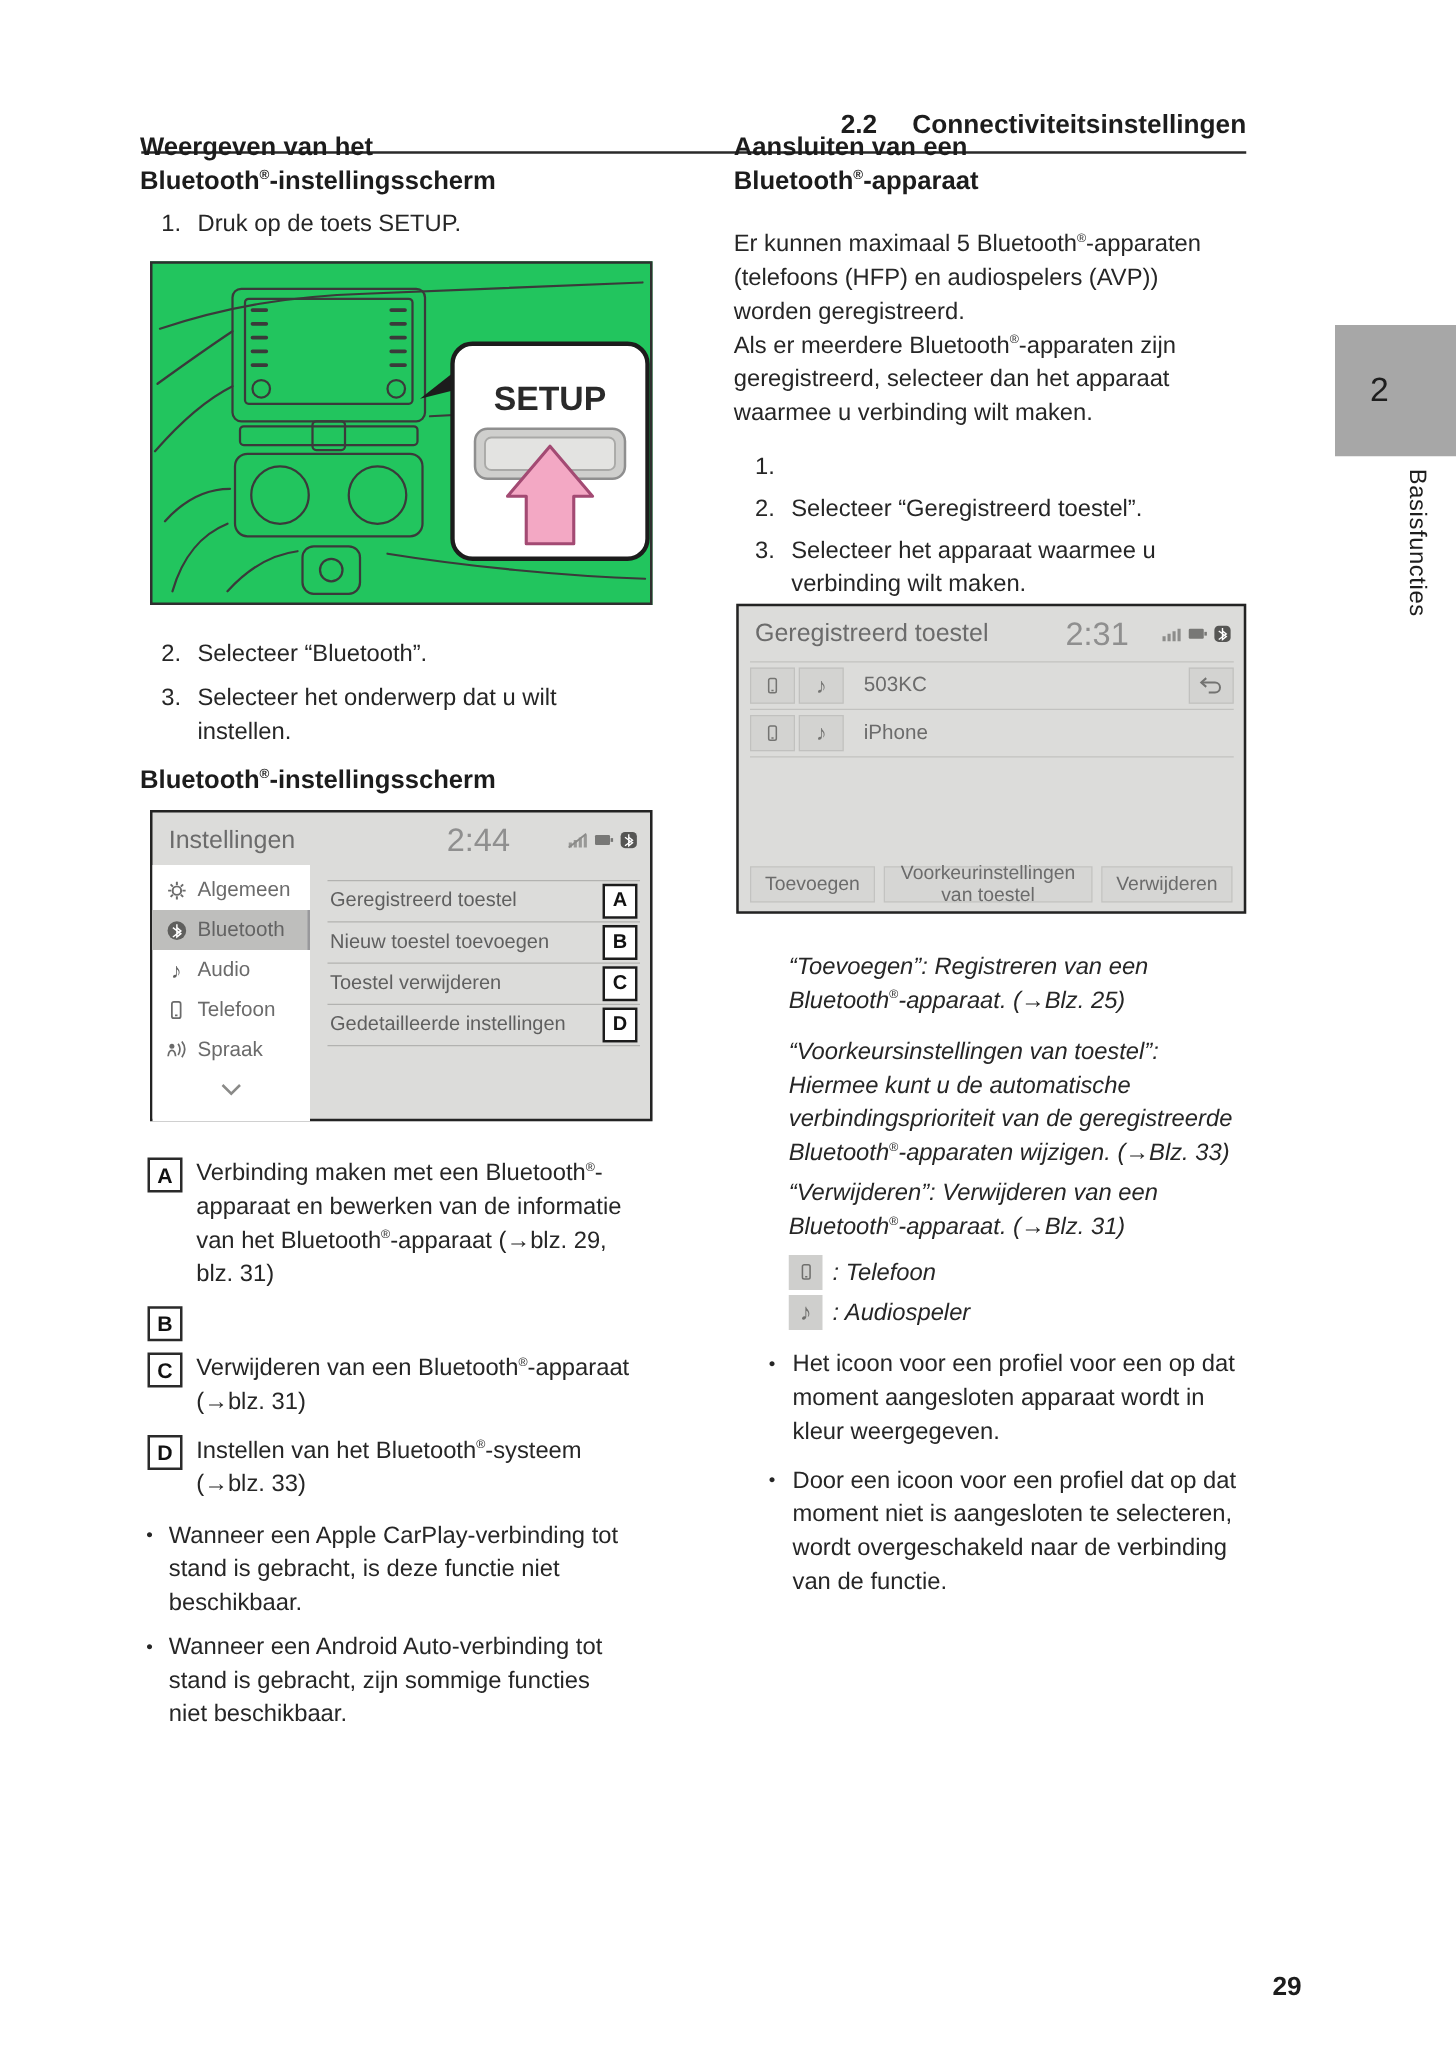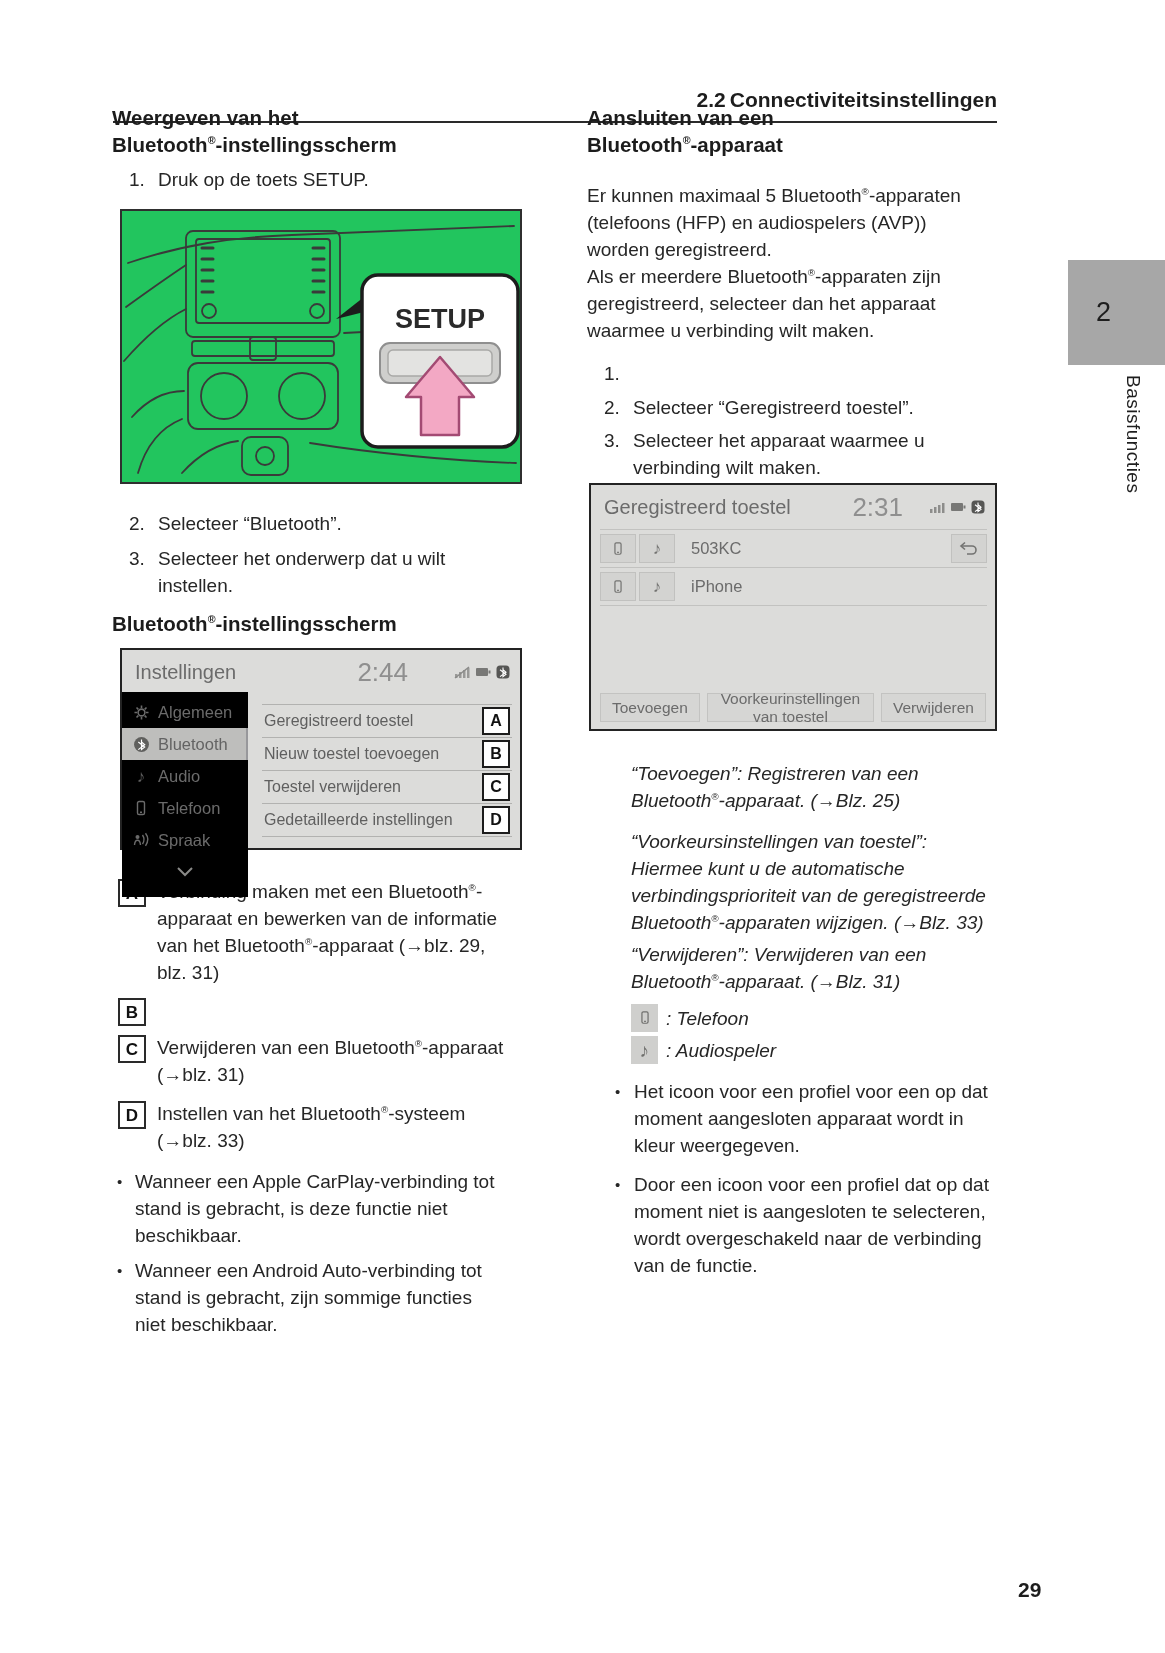--- a/index.html
+++ b/index.html
@@ -5,21 +5,21 @@
   html,body { margin:0; padding:0; background:#ffffff; }
   .page {
     position:relative; width:1165px; height:1653px; background:#ffffff;
     font-family:"Liberation Sans", sans-serif; color:#262626; overflow:hidden;
   }
   sup.reg { font-size:0.52em; vertical-align:super; line-height:0; }
 
   
   .hdr { position:absolute; left:113px; top:88px; width:884px; text-align:right;
          font-size:21px; font-weight:bold; color:#1d1d1d; }
-  .hdr .sec-no { margin-right:4px; }
+  .hdr .sec-no { margin-right:28px; }
   .hdr-rule { position:absolute; left:113px; top:121px; width:884px; height:2px; background:#2a2a2a; }
 
   .side-tab { position:absolute; left:1068px; top:260px; width:97px; height:105px;
               background:#a7a7a7; display:flex; align-items:center; justify-content:center; }
   .side-tab .tab-num { font-size:27px; color:#1e1e1e; padding-right:26px; }
   .tab-label { position:absolute; left:1122px; top:375px; writing-mode:vertical-rl;
                font-size:19px; color:#1e1e1e; letter-spacing:0.5px; }
 
   .pagenum { position:absolute; left:1018px; top:1578px; font-size:21px; font-weight:bold; color:#1d1d1d; }
 
@@ -43,32 +43,32 @@
   .cmark { flex:none; width:24px; height:24px; border:2px solid #2a2a2a; background:#fff;
            font-weight:bold; font-size:17px; display:flex; align-items:center; justify-content:center;
            margin-top:1px; color:#111; }
   .callout-item .ctxt { margin-left:11px; max-width:352px; }
 
   
   .figure1 { margin:16px 0 0 8px; width:398px; height:271px; border:2px solid #2f2f2f; background:#22c55e; }
 
   
   .screen { border:2px solid #232323; background:#dcdcda; position:relative; box-sizing:border-box; }
-  .screen1 { margin:11px 1px 0 8px; width:402px; height:202px; }
+  .screen1 { margin:11px 1px 0 8px; width:402px; height:249px; }
   .screen2 { margin:2px 0 0 2px;  width:408px; height:248px; }
 
   .scr-hdr { display:flex; align-items:center; height:40px; padding:2px 10px 0 13px; }
   .scr-title { font-size:20px; color:#6b6b6b; }
   .scr-time  { font-size:26px; color:#8f8f8f; margin-left:auto; }
   .scr1 .scr-time { margin-right:46px; }
   .scr2 .scr-time { margin-right:26px; }
   .scr-status { display:flex; align-items:center; gap:5px; }
 
   .scr1-body { display:flex; height:205px; }
-  .scr1-side { flex:none; width:126px; background:#000000; padding-top:4px; }
+  .scr1-side { flex:none; width:126px; background:#ffffff; padding-top:4px; }
   .side-item { display:flex; align-items:center; height:32px; padding-left:10px; gap:8px;
                color:#6b6b6b; font-size:16.5px; }
   .side-item.sel { background:#bebebc; border-right:2px solid #98989b; color:#636363; }
   .side-item .sicon { flex:none; width:18px; height:18px; display:flex; align-items:center; justify-content:center; }
   .side-chevron { height:30px; display:flex; align-items:center; justify-content:center; width:100%; background:none; border:none; }
 
   .scr1-main { flex:1; padding:12px 8px 0 14px; }
   .scr1-row { position:relative; height:32px; display:flex; align-items:center;
               border-top:1px solid #b2b2b0; color:#5f5f5f; font-size:16px; padding-left:2px; }
   .scr1-row:last-child { border-bottom:1px solid #b2b2b0; }

